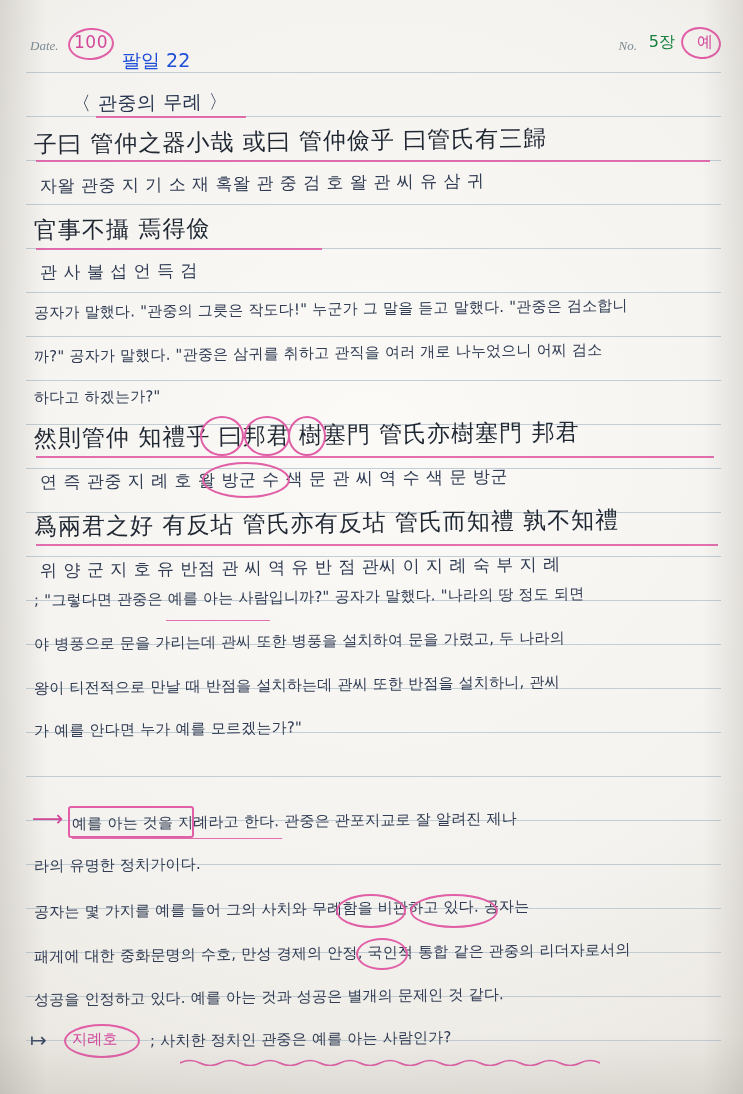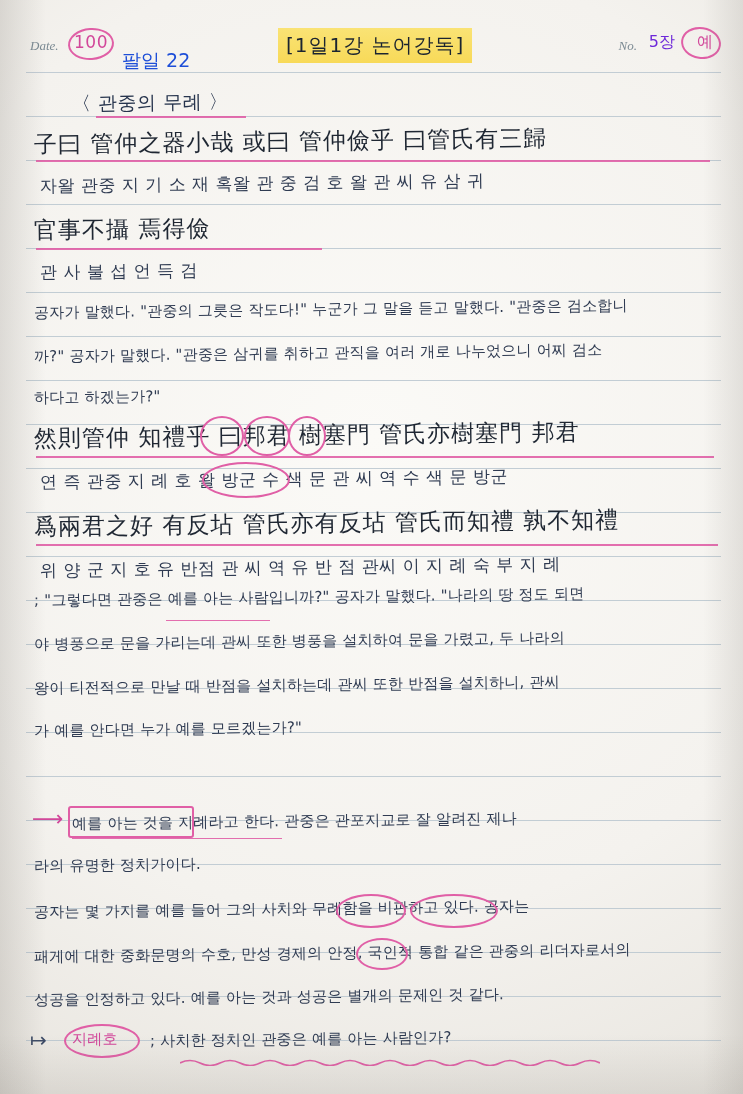--- a/index.html
+++ b/index.html
@@ -125,21 +125,21 @@
     font-size: 13px;
     color: #7b8a93;
     font-family: "Liberation Serif", serif;
     font-style: italic;
   }
   .hdr-page {
     position: absolute;
     right: 44px;
     top: 2px;
     font-size: 16px;
-    color: #6d28d9;
+    color: #15803d;
     font-family: "DejaVu Sans", sans-serif;
   }
   .hdr-mark {
     position: absolute;
     right: 6px;
     top: 2px;
     font-size: 16px;
     color: #d2479a;
     font-family: "DejaVu Sans", sans-serif;
   }
@@ -240,21 +240,20 @@
     <div class="rule" style="top:952px"></div>
     <div class="rule" style="top:996px"></div>
     <div class="rule" style="top:1040px"></div>
   </div>
 
   <div class="header">
     <span class="hdr-date">Date.</span>
     <span class="circle-pink"></span>
     <span class="hdr-datevalue">100</span>
     <span class="hdr-month">팔일 22</span>
-    <span class="hdr-title">[1일1강 논어강독]</span>
     <span class="hdr-no">No.</span>
     <span class="hdr-page">5장</span>
     <span class="circle-pink-sm"></span>
     <span class="hdr-mark">예</span>
   </div>
 
   <div class="hw navy mid tilt1" style="left:72px; top:90px; font-size:19px;">〈 관중의 무례 〉</div>
   <div class="uline" style="left:96px; top:116px; width:150px; background:#e05fa6;"></div>
 
   <div class="hw dark big tilt1" style="left:34px; top:126px;">子曰  管仲之器小哉  或曰  管仲儉乎  曰管氏有三歸</div>

